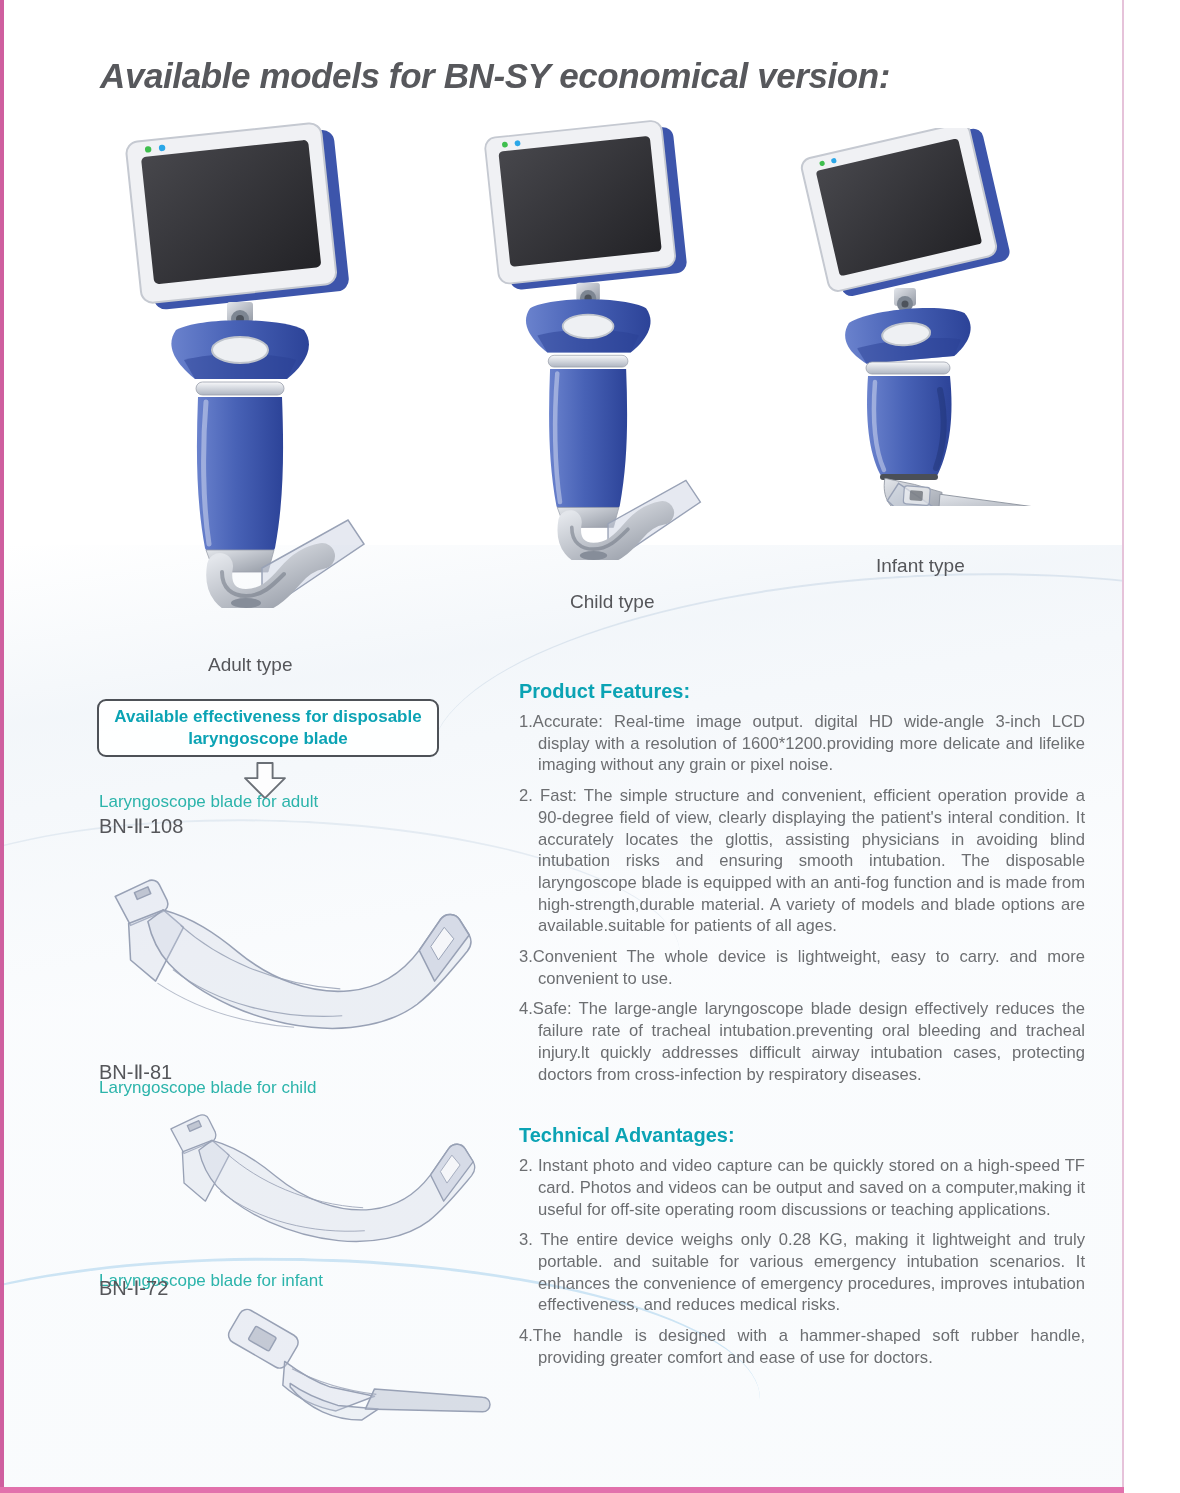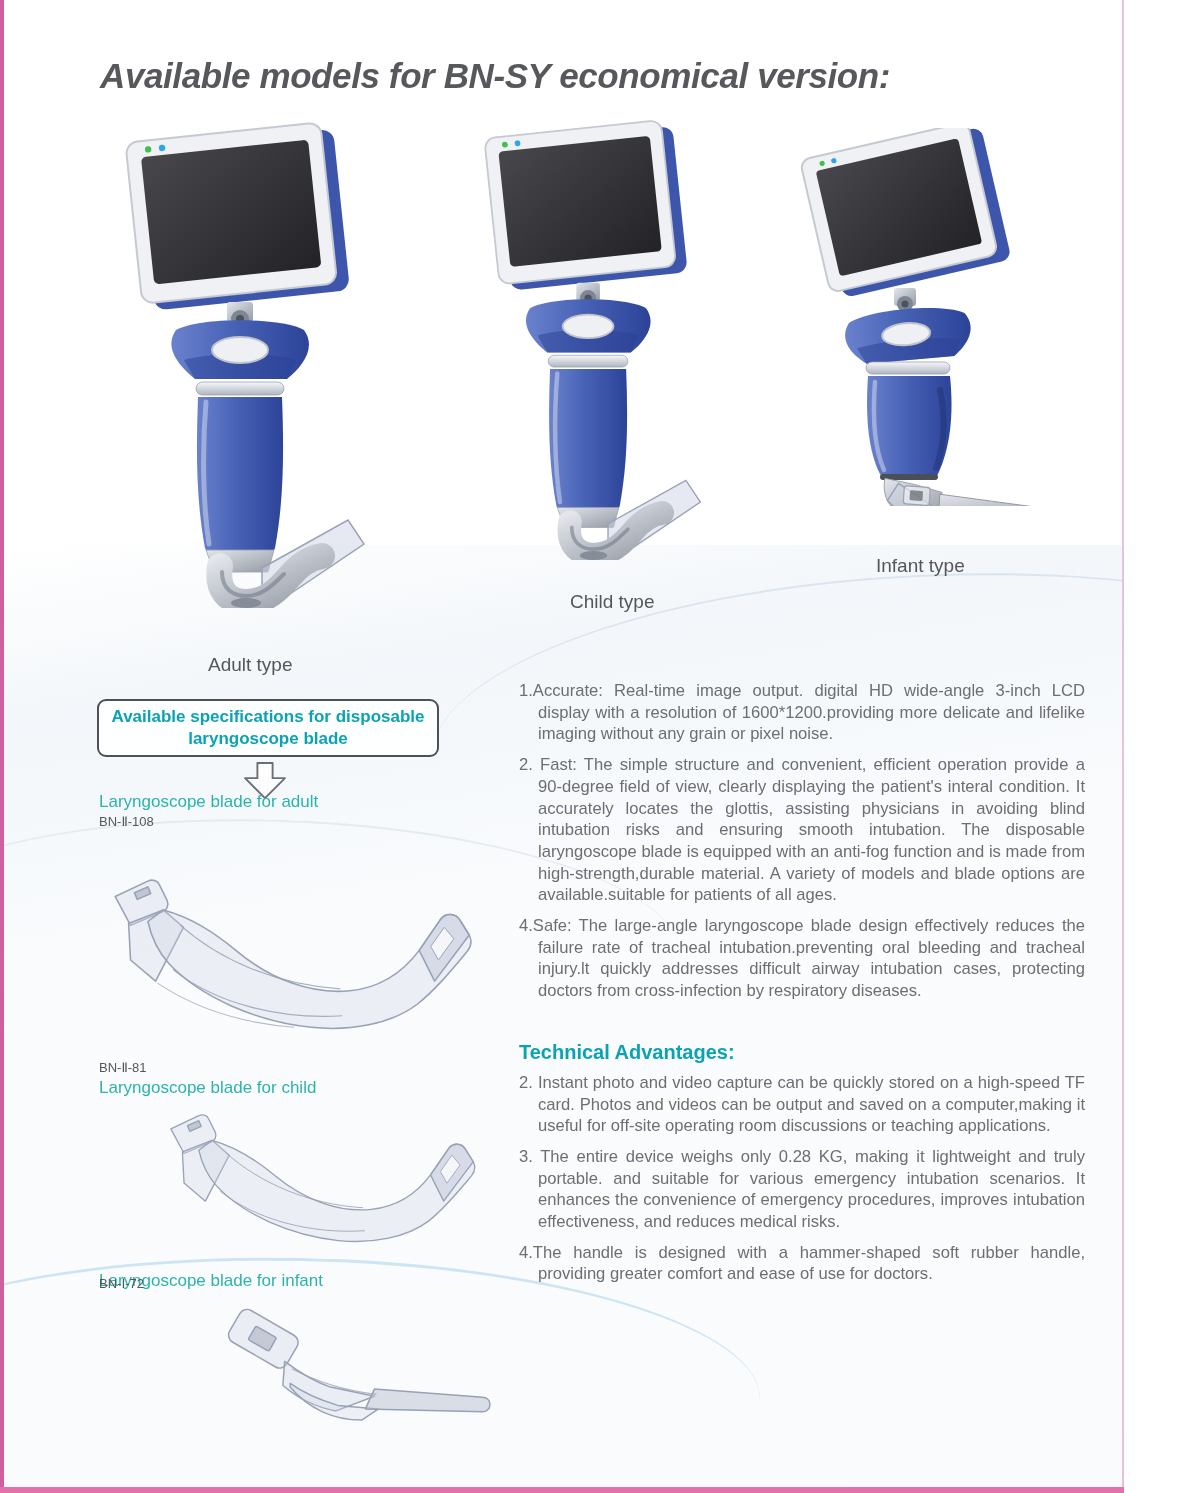--- a/index.html
+++ b/index.html
@@ -38,21 +38,21 @@
 
   .callout{
     position:absolute;left:97px;top:699px;width:334px;
     border:2px solid #4d5157;border-radius:9px;background:rgba(255,255,255,0.9);
     color:#0ba3b4;font-weight:bold;font-size:17px;line-height:22px;text-align:center;
     padding:5px 2px;
   }
   .callout-arrow{position:absolute;left:244px;top:762px;width:42px;height:38px;}
 
   .blade-label{position:absolute;left:99px;font-size:17px;color:#2cb4ab;white-space:nowrap;}
-  .blade-model{position:absolute;left:99px;font-size:13px;color:#55565a;white-space:nowrap;}
+  .blade-model{position:absolute;left:99px;font-size:20px;color:#55565a;white-space:nowrap;}
   .bl-1{top:792px;} .bm-1{top:814px;}
   .bl-2{top:1038px;margin-top:40px;} .bm-2{top:1060px;}
   .bl-3{top:1271px;} .bm-3{top:1268px;margin-top:8px;}
 
   .blade-img{position:absolute;}
   .blade-adult{left:92px;top:858px;width:385px;height:178px;}
   .blade-child{left:148px;top:1096px;width:335px;height:152px;}
   .blade-infant{left:182px;top:1298px;width:330px;height:158px;}
   .blade-img svg{width:100%;height:100%;display:block;}
 
@@ -229,21 +229,21 @@
         <path d="M152,364 L246,370 A 8.5,8.5 0 0 1 246,387 L 152,384 Z" fill="url(#metC)" stroke="#8d939e" stroke-width="0.9"></path>
         <ellipse cx="247" cy="378.5" rx="4" ry="8.5" fill="#777e89"></ellipse>
       </g>
     </svg>
   </div>
 
   <div class="type-label label-adult">Adult type</div>
   <div class="type-label label-child">Child type</div>
   <div class="type-label label-infant">Infant type</div>
 
-  <div class="callout">Available specifications for disposable laryngoscope blade</div>
+  <div class="callout">Available effectiveness for disposable laryngoscope blade</div>
   <svg class="callout-arrow" viewBox="0 0 44 40">
     <polygon points="14,1 30,1 30,17 43,17 22,38 1,17 14,17" fill="#fdfdfe" stroke="#6a6f76" stroke-width="2" stroke-linejoin="round"></polygon>
   </svg>
 
   <div class="blade-label bl-1">Laryngoscope blade for adult</div>
   <div class="blade-model bm-1">BN-Ⅱ-108</div>
   <div class="blade-label bl-2">Laryngoscope blade for child</div>
   <div class="blade-model bm-2">BN-Ⅱ-81</div>
   <div class="blade-label bl-3">Laryngoscope blade for infant</div>
   <div class="blade-model bm-3">BN-Ⅰ-72</div>
@@ -288,22 +288,24 @@
         </g>
         <path d="M112,68 C 128,80 144,90 162,96 L 210,106 L 168,122 C 146,118 126,108 110,94 Z"></path>
         <path d="M118,96 C 138,120 166,132 196,132 L 214,120 L 170,116 C 150,110 132,102 118,92 Z" fill="rgba(206,212,227,0.28)"></path>
         <path d="M210,98 L328,107 A 8,8 0 0 1 328,123 L 200,120 Z" fill="rgba(190,197,212,0.55)"></path>
         <path d="M120,76 C 150,92 180,100 212,104" fill="none" stroke-width="1.2" opacity="0.8"></path>
       </g>
     </svg>
   </div>
 
   <div class="right-col">
+    <h2 class="section-heading">Product Features:</h2>
     <p class="item">1.Accurate: Real-time image output. digital HD wide-angle 3-inch LCD display with a resolution of 1600*1200.providing more delicate and lifelike imaging without any grain or pixel noise.</p>
     <p class="item">2. Fast: The simple structure and convenient, efficient operation provide a 90-degree field of view, clearly displaying the patient's interal condition. It accurately locates the glottis, assisting physicians in avoiding blind intubation risks and ensuring smooth intubation. The disposable laryngoscope blade is equipped with an anti-fog function and is made from high-strength,durable material. A variety of models and blade options are available.suitable for patients of all ages.</p>
+    <p class="item">3.Convenient The whole device is lightweight, easy to carry. and more convenient to use.</p>
     <p class="item">4.Safe: The large-angle laryngoscope blade design effectively reduces the failure rate of tracheal intubation.preventing oral bleeding and tracheal injury.lt quickly addresses difficult airway intubation cases, protecting doctors from cross-infection by respiratory diseases.</p>
 
     <div class="section-gap"></div>
 
     <h2 class="section-heading">Technical Advantages:</h2>
     <p class="item">2. Instant photo and video capture can be quickly stored on a high-speed TF card. Photos and videos can be output and saved on a computer,making it useful for off-site operating room discussions or teaching applications.</p>
     <p class="item">3. The entire device weighs only 0.28 KG, making it lightweight and truly portable. and suitable for various emergency intubation scenarios. It enhances the convenience of emergency procedures, improves intubation effectiveness, and reduces medical risks.</p>
     <p class="item">4.The handle is designed with a hammer-shaped soft rubber handle, providing greater comfort and ease of use for doctors.</p>
   </div>
 

